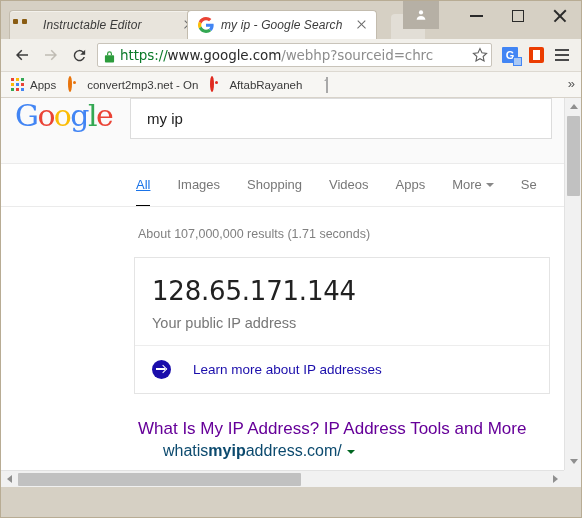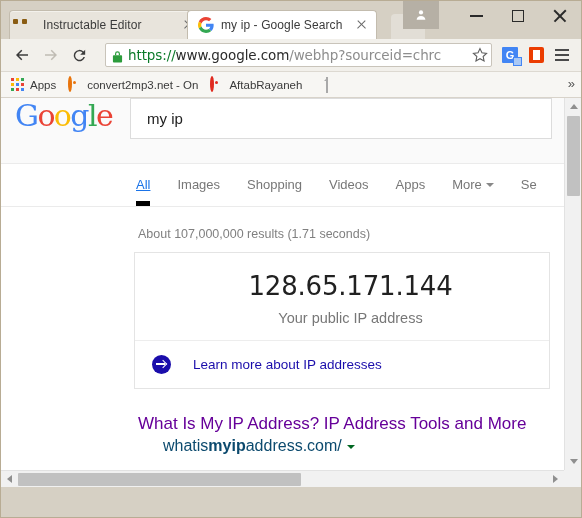--- a/index.html
+++ b/index.html
@@ -68,20 +68,21 @@
     margin-right: 7px;
     flex: none;
     position: relative;
   }
   .tab-title {
     flex: 1;
     overflow: hidden;
     text-overflow: clip;
     font-size: 12px;
     letter-spacing: .1px;
+    font-style: italic;
   }
   .tab-close {
     width: 16px;
     height: 16px;
     flex: none;
     position: relative;
     margin-left: 2px;
   }
   .tab-close::before, .tab-close::after {
     content: "";
@@ -188,21 +189,21 @@
   .navbtn {
     width: 29px; height: 28px;
     display: flex;
     align-items: center;
     justify-content: center;
     flex: none;
   }
   .omnibox {
     flex: 1;
     height: 24px;
-    margin: 0 5px 0 11px;
+    margin: 0 5px 0 3px;
     background: #ffffff;
     border: 1px solid #c9c4ba;
     border-radius: 2px;
     display: flex;
     align-items: center;
     padding: 0 4px 0 6px;
     box-sizing: border-box;
     overflow: hidden;
     position: relative;
   }
@@ -422,47 +423,46 @@
   }
   .g-nav-item {
     padding: 13px 0 0 0;
     margin-right: 27px;
     height: 42px;
     box-sizing: border-box;
     white-space: nowrap;
   }
   .g-nav-item.active {
     color: #1a73e8;
-    border-bottom: 5px solid #000000;
+    border-bottom: 1px solid #000000;
     font-weight: normal;
     text-decoration: underline;
   }
   .caret {
     display: inline-block;
     width: 0; height: 0;
     margin-left: 4px;
     border-left: 4px solid transparent;
     border-right: 4px solid transparent;
     border-top: 4px solid #888;
     vertical-align: 2px;
   }
 
   .g-stats {
     padding: 20px 0 0 137px;
     font-size: 12.5px;
     color: #808080;
   }
 
   .ip-card {
-    margin: 11px 0 0 133px;
+    margin: 16px 0 0 133px;
     width: 416px;
     border: 1px solid #e4e4e4;
     box-sizing: border-box;
     background: #fff;
-    text-align: center;
   }
   .ip-card-body { padding: 19px 0 14px 17px; }
   .ip-value {
     font-size: 26px;
     color: #212121;
     font-family: "DejaVu Sans", sans-serif;
     letter-spacing: -.2px;
     line-height: 1.1;
   }
   .ip-sub {

